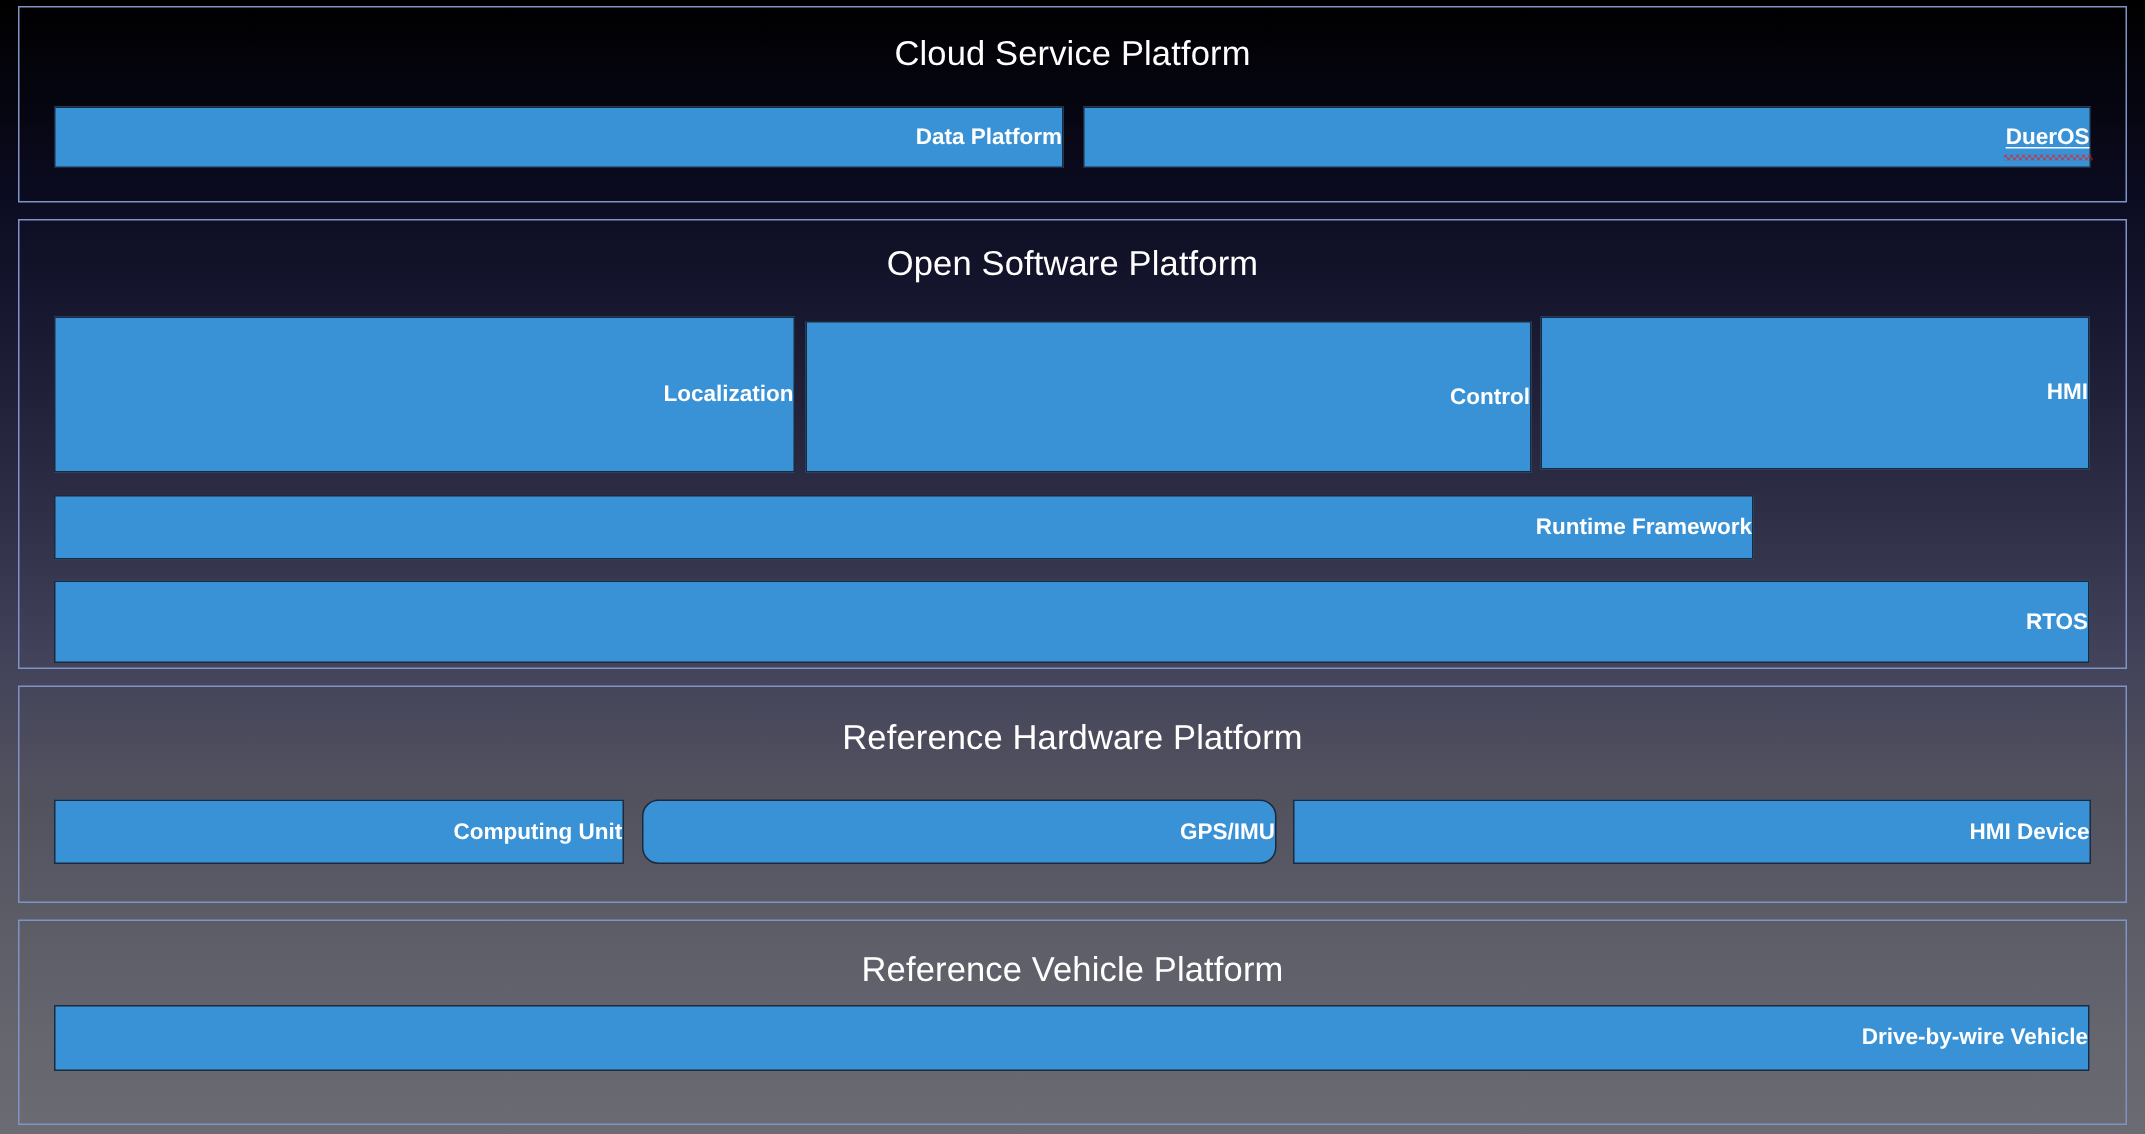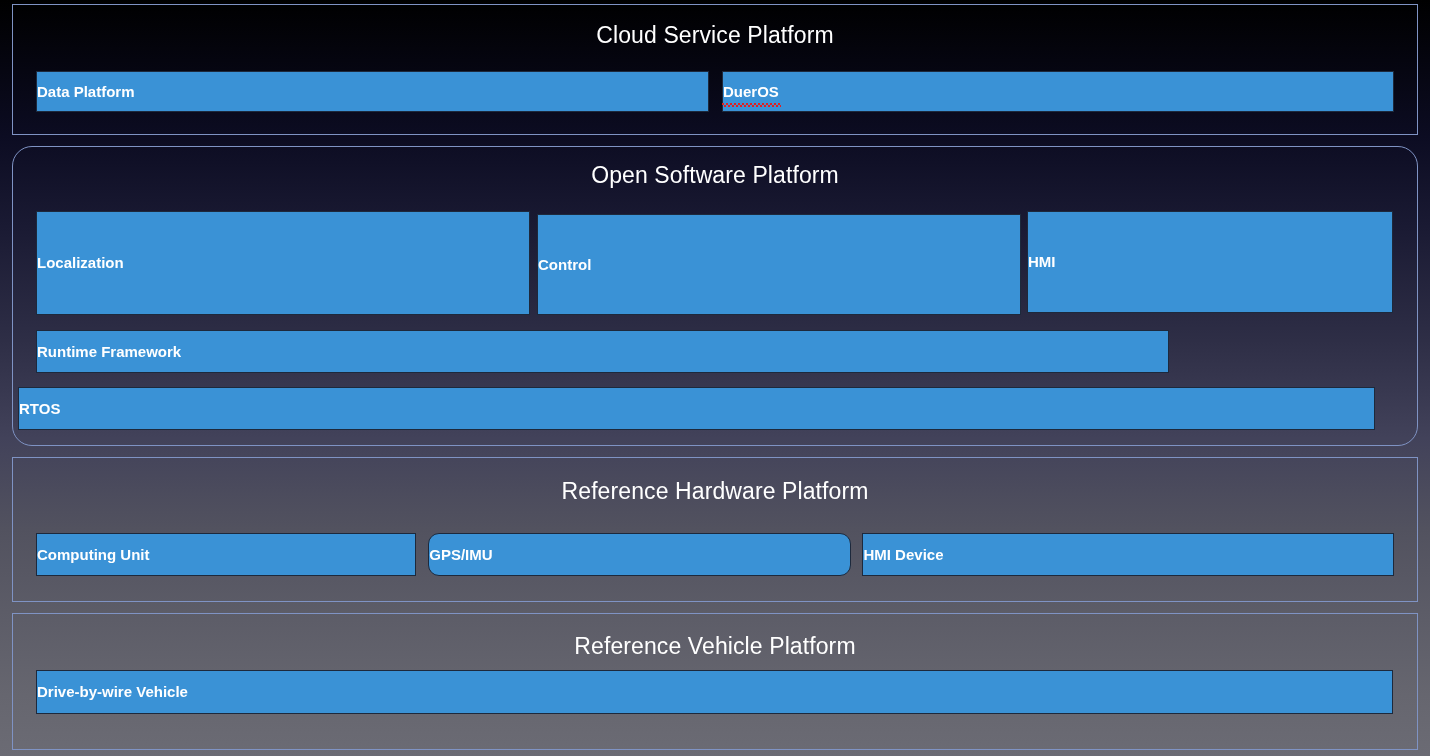--- a/index.html
+++ b/index.html
@@ -56,26 +56,27 @@
 
   .box {
     background: #3a92d6;
     border: 1px solid #1d293c;
     box-sizing: border-box;
     color: #ffffff;
     font-size: 15px;
     font-weight: bold;
     display: flex;
     align-items: center;
-    justify-content: flex-start;
+    justify-content: flex-end;
     text-align: center;
     line-height: 1.2;
   }
 
   .box.spell .lbl {
+    text-decoration: underline;
     text-decoration-color: #ffffff;
     text-decoration-thickness: 1px;
     text-underline-offset: 2px;
     position: relative;
   }
   .box.spell .lbl::after {
     content: "";
     position: absolute;
     left: -1px;
     right: -2px;
@@ -98,42 +99,42 @@
     top: 66px;
     width: 1358px;
     height: 41px;
     display: flex;
   }
   #panel-cloud .box-data   { width: 673px; }
   #panel-cloud .gap-1      { width: 13px; }
   #panel-cloud .box-dueros { width: 672px; }
 
   
-  #panel-soft { height: 300px; border-radius: 20px; }
+  #panel-soft { height: 300px; }
   #panel-soft .panel-title { margin-top: 17px; }
 
   #panel-soft .box-localization {
     position: absolute; left: 23px; top: 64px;
     width: 494px; height: 104px;
   }
   #panel-soft .box-control {
     position: absolute; left: 524px; top: 67px;
     width: 484px; height: 101px;
   }
   #panel-soft .box-hmi {
     position: absolute; left: 1014px; top: 64px;
     width: 366px; height: 102px;
   }
   #panel-soft .box-runtime {
     position: absolute; left: 23px; top: 183px;
     width: 1133px; height: 43px;
   }
   #panel-soft .box-rtos {
-    position: absolute; left: 5px; top: 240px;
-    width: 1357px; height: 43px;
+    position: absolute; left: 23px; top: 240px;
+    width: 1357px; height: 55px;
   }
 
   
   #panel-hw { height: 145px; }
   #panel-hw .panel-title { margin-top: 22px; }
   #panel-hw .row {
     position: absolute;
     left: 23px;
     top: 75px;
     width: 1358px;

